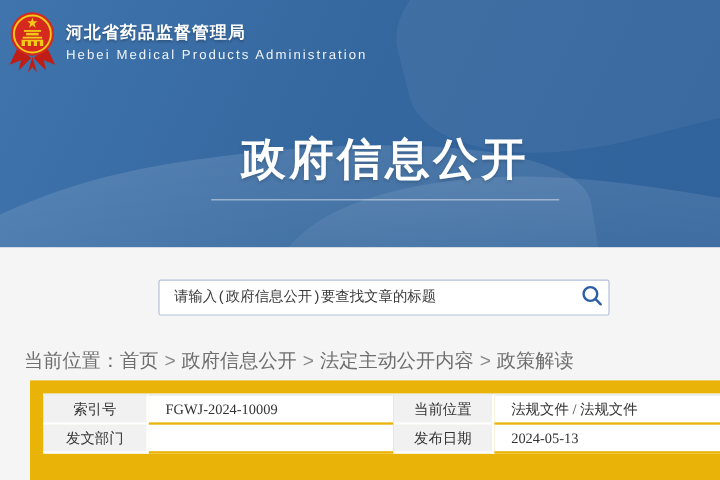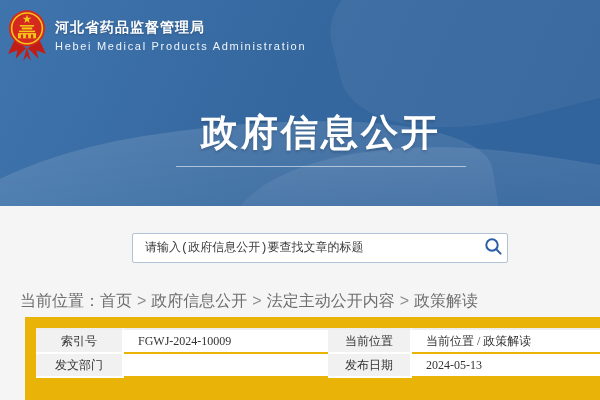--- a/index.html
+++ b/index.html
@@ -149,21 +149,21 @@
   <span>当前位置：</span><a>首页</a><span class="sep">&gt;</span><a>政府信息公开</a><span class="sep">&gt;</span><a>法定主动公开内容</a><span class="sep">&gt;</span><a>政策解读</a>
 </div>
 
 <div class="panel">
   <table class="info">
     <tbody>
         <tr class="first">
       <td class="lbl c1">索引号</td>
       <td class="val c2">FGWJ-2024-10009</td>
       <td class="lbl c3">当前位置</td>
-      <td class="val c4">当前位置 / 政策解读</td>
+      <td class="val c4">法规文件 / 法规文件</td>
     </tr>
     <tr>
       <td class="lbl c1">发文部门</td>
       <td class="val c2"></td>
       <td class="lbl c3">发布日期</td>
       <td class="val c4">2024-05-13</td>
     </tr>
   </tbody>
     </table>
 </div>

